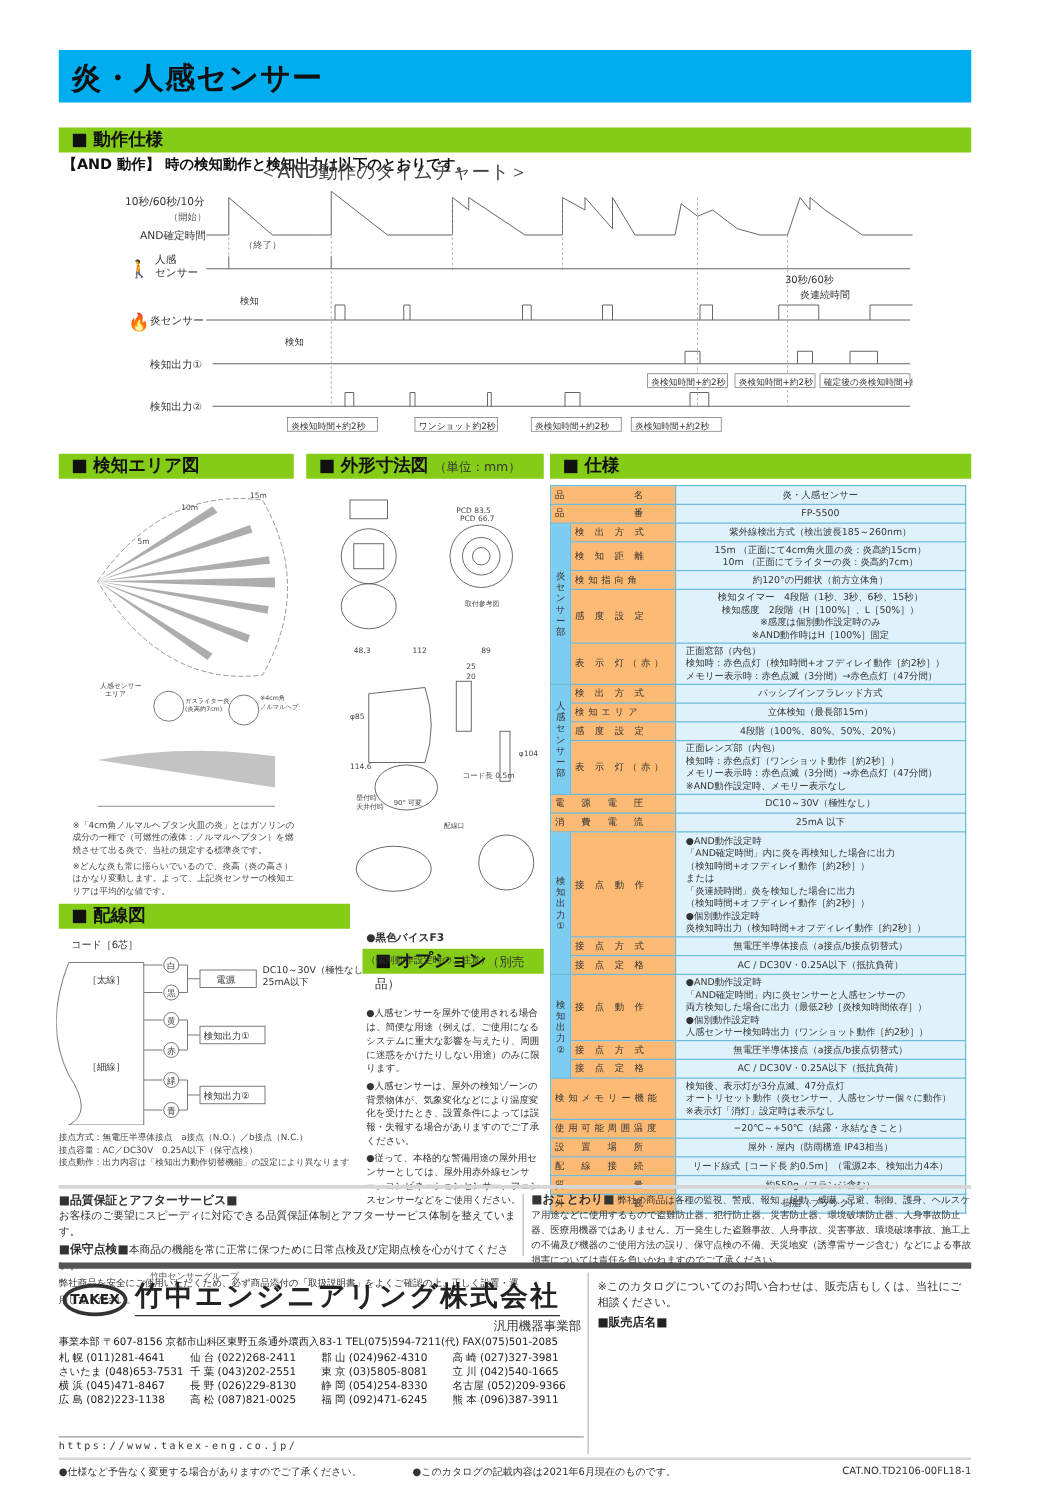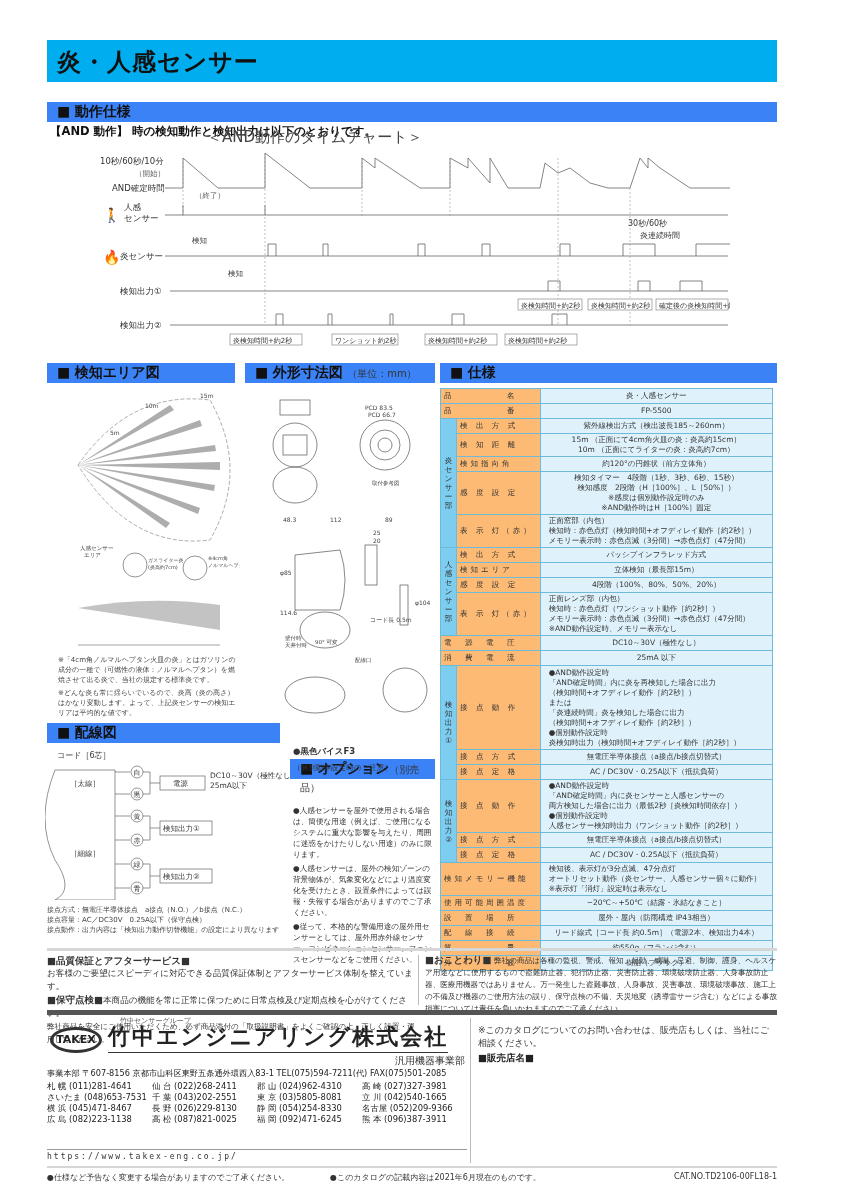--- a/index.html
+++ b/index.html
@@ -1,21 +1,21 @@
 <!DOCTYPE html>
 <html><head>
 <meta charset="utf-8">
 <style>
   * { box-sizing: border-box; margin: 0; padding: 0; }
   html, body { width: 848px; height: 1200px; background: #fff; overflow: hidden; }
   body { font-family: "DejaVu Sans", "Liberation Sans", sans-serif; color: #333; position: relative; }
   .abs { position: absolute; }
   .title-bar { left: 47px; top: 40px; width: 730px; height: 42px; background: #00aeef; }
   .title-bar span { position: absolute; left: 10px; top: 6px; font-size: 24px; font-weight: bold; color: #111; letter-spacing: 1px; }
-  .sec-bar { background: #3b82f6; height: 20px; }
+  .sec-bar { background: #84cc16; height: 20px; }
   .sec-bar span { position: absolute; left: 10px; top: 1px; font-size: 14px; color: #111; }
   .sec-bar span b { font-weight: bold; }
   .sec-bar small { font-size: 10px; color: #333; }
   .intro { left: 50px; top: 124px; font-size: 11.5px; font-weight: bold; color: #111; }
   .chart-caption { left: 207px; top: 128px; font-size: 15px; color: #444; }
   svg text { font-family: "DejaVu Sans", sans-serif; }
   .spec { left: 440px; top: 388px; width: 333px; border-collapse: collapse; font-size: 7.5px; }
   .spec td { border: 1px solid #6fb9d9; padding: 1px 3px; vertical-align: middle; }
   .spec td.h { background: #fdba74; color: #333; letter-spacing: 3px; }
   .spec td.g { background: #7dcdf0; color: #333; width: 16px; text-align: center; line-height: 9px; letter-spacing: 0; }

